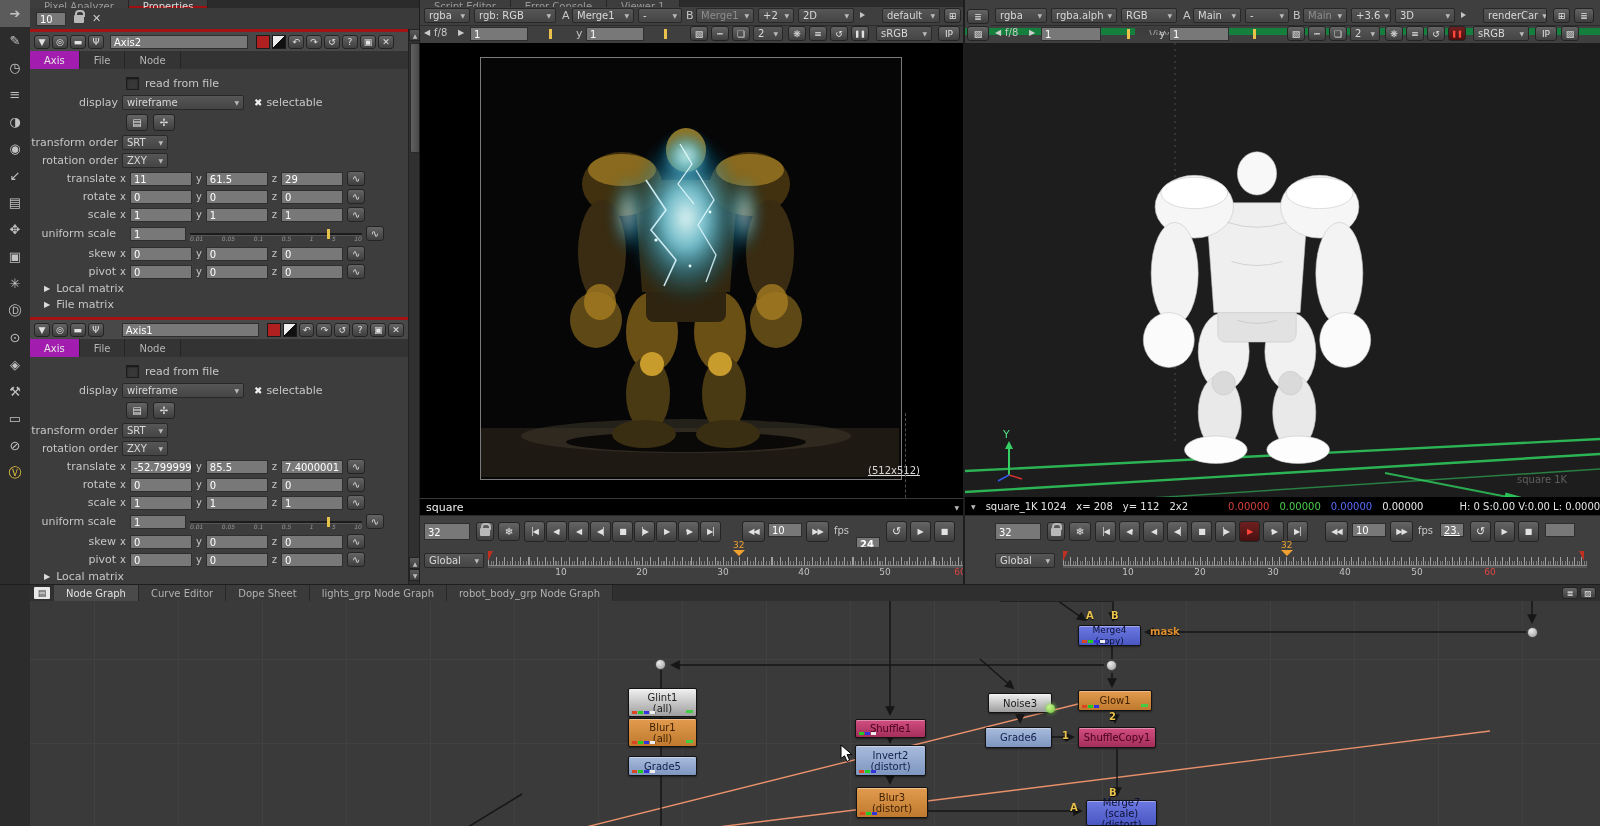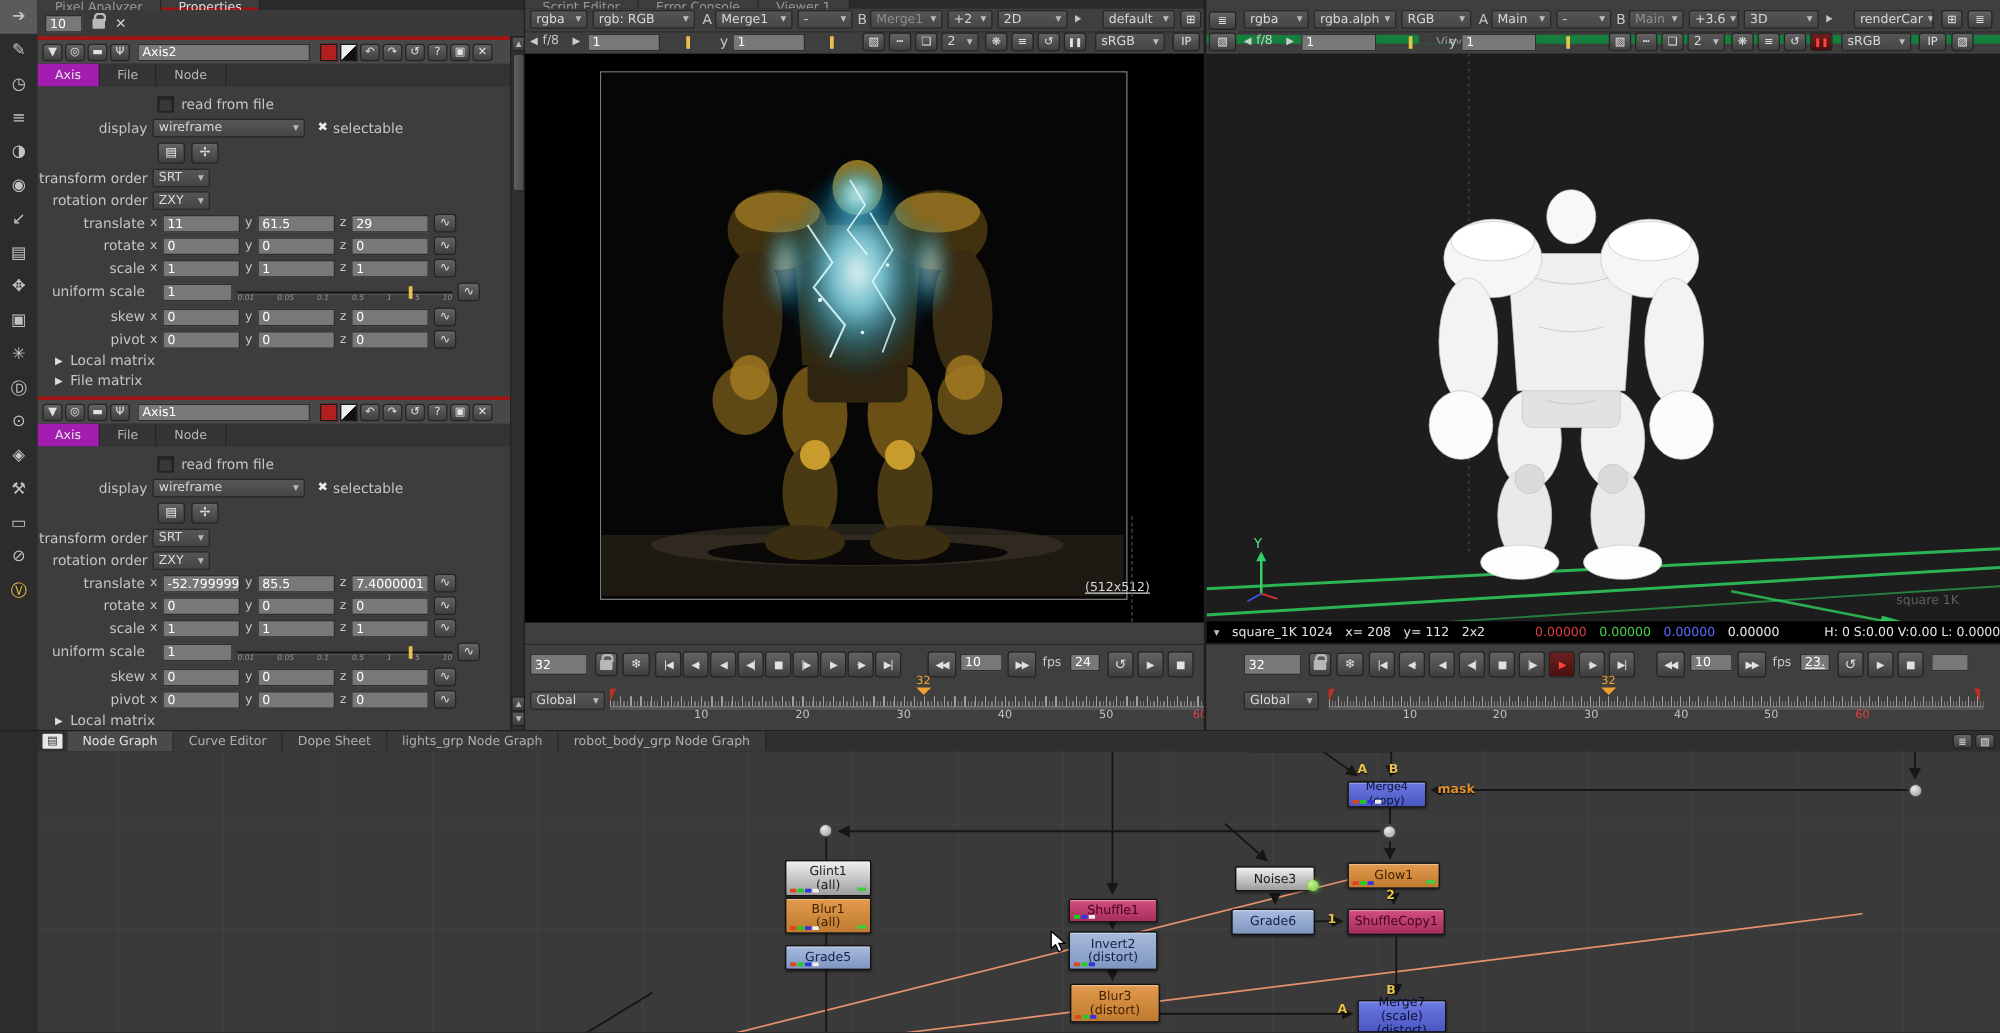--- a/index.html
+++ b/index.html
@@ -230,21 +230,21 @@
       </div>
     </div>
 
     <div class="a" style="left:0;top:317px;width:378px;height:268px;background:#3d3d3d;overflow:hidden;">
       <div class="a" style="left:0;top:0;width:378px;height:3px;background:#a51414;"></div>
       <div class="a" style="left:0;top:3px;width:378px;height:19px;background:#484848;display:flex;align-items:center;gap:2px;padding:0 4px;box-sizing:border-box;">
         <span class="btn nhbtn">▼</span>
         <span class="btn nhbtn">◎</span>
         <span class="btn nhbtn">▬</span>
         <span class="btn nhbtn">Ψ</span>
-        <span class="fld" style="width:138px;margin-left:4px;">Axis1</span>
+        <span class="fld" style="width:138px;margin-left:16px;">Axis1</span>
         <span style="width:12px;height:12px;background:#b02020;border:1px solid #1a1a1a;margin-left:6px;"></span>
         <span style="width:12px;height:12px;border:1px solid #1a1a1a;background:linear-gradient(135deg,#eee 50%,#111 50%);"></span>
         <span class="btn nhbtn">↶</span>
         <span class="btn nhbtn">↷</span>
         <span class="btn nhbtn">↺</span>
         <span class="btn nhbtn">?</span>
         <span class="btn nhbtn">▣</span>
         <span class="btn nhbtn">✕</span>
       </div>
       <div class="a" style="left:0;top:22px;width:378px;height:18px;background:#333;display:flex;">
@@ -492,41 +492,45 @@
             <circle cx="-30" cy="-30" r="1.6" fill="#eaffff"></circle>
               <circle cx="24" cy="-58" r="1.4" fill="#eaffff"></circle>
               <circle cx="4" cy="-4" r="1.4" fill="#eaffff"></circle>
           </g>
         </svg>
       </div>
       <div class="a" style="left:448px;top:422px;color:#d8d8d8;font-size:10px;text-decoration:underline;">(512x512)</div>
       <div class="a" style="left:485px;top:370px;width:0;height:100px;border-left:1px dashed #4d4d4d;"></div>
     </div>
 
+    <div class="a" style="left:0;top:498px;width:545px;height:17px;background:#000;border-top:1px solid #3a3a3a;display:flex;align-items:center;justify-content:space-between;padding:0 6px;box-sizing:border-box;">
+      <span style="color:#eee;font-size:11px;">square</span>
+      <span class="ca">▼</span>
+    </div>
 
     <div class="a" style="left:0;top:515px;width:545px;height:32px;background:#3f3f3f;border-top:1px solid #2a2a2a;">
       <span class="fld a" style="left:4px;top:7px;width:46px;height:17px;line-height:17px;">32</span>
       <span class="btn a" style="left:56px;top:6px;width:18px;height:19px;">
           <span class="lockic"></span>
         </span>
       <span class="btn a" style="left:78px;top:6px;width:22px;height:19px;font-size:10px;">❄</span>
       <span class="btn tbtn a" style="left:104px;top:5px;">|◀</span>
       <span class="btn tbtn a" style="left:126px;top:5px;">◀·</span>
       <span class="btn tbtn a" style="left:148px;top:5px;">◀</span>
       <span class="btn tbtn a" style="left:170px;top:5px;">◀|</span>
       <span class="btn tbtn a" style="left:192px;top:5px;">■</span>
       <span class="btn tbtn a" style="left:214px;top:5px;">|▶</span>
       <span class="btn tbtn a" style="left:236px;top:5px;">▶</span>
       <span class="btn tbtn a" style="left:258px;top:5px;">·▶</span>
       <span class="btn tbtn a" style="left:280px;top:5px;">▶|</span>
       <span class="btn tbtn a" style="left:322px;top:5px;width:23px;">◀◀</span>
       <span class="fld a" style="left:348px;top:7px;width:34px;">10</span>
       <span class="btn tbtn a" style="left:386px;top:5px;width:23px;">▶▶</span>
       <span class="lb a" style="left:414px;top:9px;font-size:10px;">fps</span>
-      <span class="fld a" style="left:436px;top:7px;width:24px;">24</span>
+      <span class="fld a" style="left:436px;top:21px;width:24px;font-weight:bold;">24</span>
       <span class="btn tbtn a" style="left:466px;top:5px;font-size:11px;letter-spacing:0;">↺</span>
       <span class="btn tbtn a" style="left:490px;top:5px;letter-spacing:0;">▶</span>
       <span class="btn tbtn a" style="left:514px;top:5px;letter-spacing:0;">■</span>
     </div>
 
     <div class="a" style="left:0;top:547px;width:545px;height:38px;background:#3f3f3f;">
       <span class="dd a" style="left:4px;top:6px;width:60px;">
           <span>Global</span>
           <span class="ca">▼</span>
         </span>

